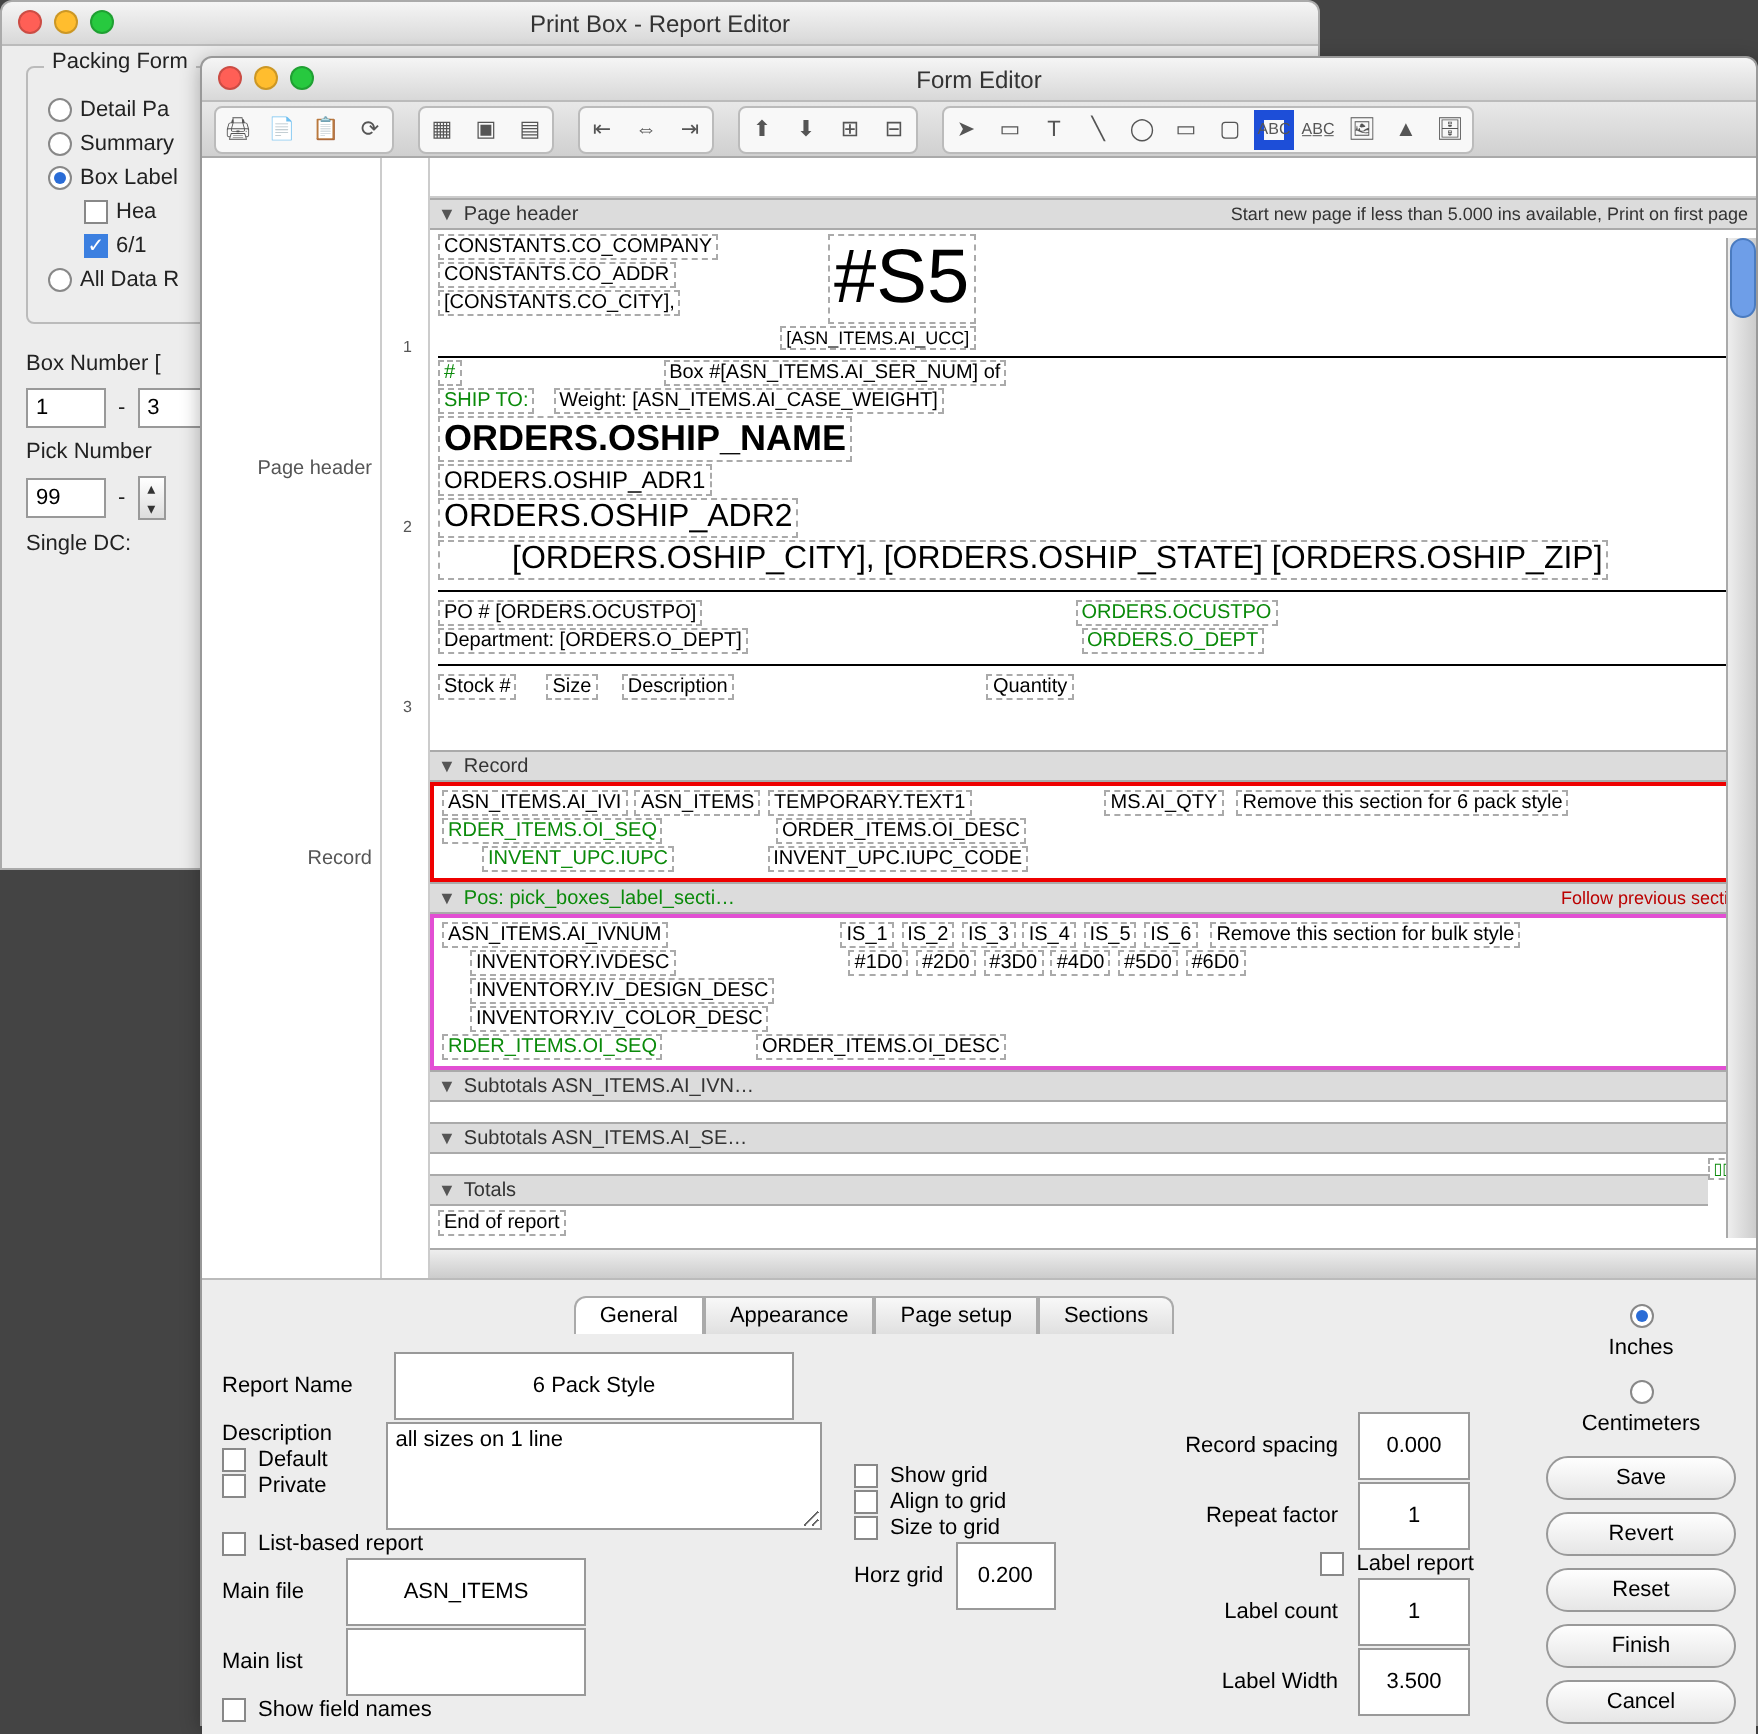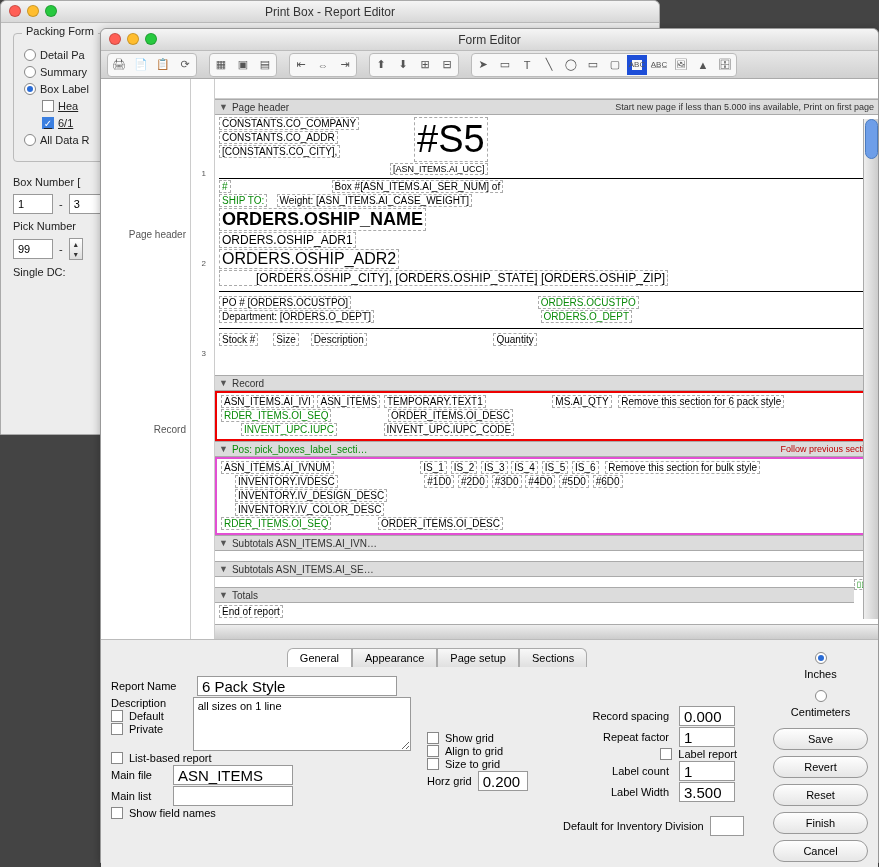--- a/index.html
+++ b/index.html
@@ -8,21 +8,21 @@
 
 .back-window { position: absolute; left: 0; top: 0; width: 660px; height: 435px; background: #ededed; border: 1px solid #aaa; border-top-left-radius: 6px; border-top-right-radius: 6px; }
 .back-titlebar { height: 22px; background: linear-gradient(#f5f5f5,#d8d8d8); border-bottom: 1px solid #bbb; text-align: center; font-size: 12px; line-height: 22px; color: #333; border-top-left-radius: 6px; border-top-right-radius: 6px; position: relative; }
 .traffic { position: absolute; left: 8px; top: 4px; display: flex; gap: 6px; }
 .tl { width: 12px; height: 12px; border-radius: 50%; border: 1px solid rgba(0,0,0,.2); }
 .tl.r { background: #ff5f56; } .tl.y { background: #ffbd2e; } .tl.g { background: #27c93f; }
 .back-body { padding: 10px 12px; font-size: 11px; color: #222; }
 .groupbox { border: 1px solid #bbb; border-radius: 4px; padding: 10px 10px 10px 10px; margin-bottom: 14px; position: relative; }
 .groupbox .gtitle { position: absolute; top: -9px; left: 8px; background: #ededed; padding: 0 4px; font-size: 11px; }
 .radio-line { display: flex; align-items: center; gap: 4px; margin: 5px 0; }
-.radio-line .indent { margin-left: 18px; display: flex; align-items: center; gap: 4px; text-decoration: underline; }
+.radio-line .indent { margin-left: 18px; display: flex; align-items: center; gap: 4px; }
 .radio { width: 12px; height: 12px; border: 1px solid #888; border-radius: 50%; background: #fff; display: inline-flex; align-items: center; justify-content: center; }
 .radio.sel::after { content:""; width:6px; height:6px; border-radius:50%; background:#2a6cd6; }
 .cb { width: 12px; height: 12px; border: 1px solid #888; background: #fff; display: inline-flex; align-items: center; justify-content: center; font-size: 10px; }
 .cb.sel { background:#3b7fe0; border-color:#3b7fe0; color:#fff; }
 .field-row { display: flex; align-items: center; gap: 6px; margin: 6px 0; }
 .num-input { width: 40px; height: 20px; border: 1px solid #999; background: #fff; padding: 0 4px; font-size: 11px; }
 .stepper { width: 14px; height: 22px; border: 1px solid #999; background: linear-gradient(#fff,#ddd); font-size: 8px; display:flex; flex-direction:column; }
 .stepper span { flex:1; display:flex; align-items:center; justify-content:center; color:#333; }
 
 
@@ -55,21 +55,21 @@
 .hl-red { border: 2px solid #e00; }
 .hl-pink { border: 2px solid #e24fd3; }
 
 .bottom-panel { height: 240px; background: #ededed; border-top: 1px solid #bbb; padding: 8px 10px; font-size: 11px; display: flex; gap: 10px; }
 .tabs { display: flex; gap: 0; margin-bottom: 8px; }
 .tab { padding: 3px 12px; border: 1px solid #aaa; background: linear-gradient(#f8f8f8,#e0e0e0); font-size: 11px; cursor: pointer; border-bottom: none; }
 .tab.active { background: #fff; color: #000; }
 .tab:first-child { border-top-left-radius: 6px; }
 .tab:last-child { border-top-right-radius: 6px; }
 .form-area { flex: 1; }
-.txt { border: 1px solid #999; background: #fff; padding: 2px 4px; font-size: 15px; height: 20px; }
+.txt { border: 1px solid #999; background: #fff; padding: 16px 4px; font-size: 11px; height: 20px; text-align: center; }
 .txtarea { border: 1px solid #999; background: #fff; padding: 2px 4px; font-size: 11px; width: 230px; height: 54px; }
 .label-r { text-align: right; padding-right: 4px; }
 .side-btns { width: 110px; display: flex; flex-direction: column; gap: 6px; margin-top: 4px; }
 .aqua-btn { height: 22px; border: 1px solid #999; border-radius: 11px; background: linear-gradient(#fefefe,#e6e6e6); font-size: 11px; cursor: pointer; }
 .unit-row { display:flex; align-items:center; gap:4px; margin-bottom:4px;flex-direction:column; }
 .row { display:flex; align-items:center; gap:6px; margin:1px 0; }
 </style>
 </head>
 <body>
 
@@ -219,21 +219,21 @@
               <div class="fld big-num">#S5</div><br>
               <div class="fld" style="font-size:9px;">[ASN_ITEMS.AI_UCC]</div>
             </div>
           </div>
           <div style="border-top:1px solid #000; margin:2px 0 1px;"></div>
           <div><span class="fld green">#</span><span style="display:inline-block; width:100px;"></span><span class="fld">Box #[ASN_ITEMS.AI_SER_NUM] of</span></div>
           <div><span class="fld green">SHIP TO:</span>&nbsp;&nbsp;&nbsp;<span class="fld">Weight: [ASN_ITEMS.AI_CASE_WEIGHT]</span></div>
           <div class="fld big-title">ORDERS.OSHIP_NAME</div><br>
           <div class="fld" style="font-size:12px;">ORDERS.OSHIP_ADR1</div><br>
           <div class="fld" style="font-size:16px;">ORDERS.OSHIP_ADR2</div><br>
-          <div class="fld" style="font-size:12px;padding-left:36px;">[ORDERS.OSHIP_CITY], [ORDERS.OSHIP_STATE] [ORDERS.OSHIP_ZIP]</div><br>
+          <div class="fld" style="font-size:16px;padding-left:36px;">[ORDERS.OSHIP_CITY], [ORDERS.OSHIP_STATE] [ORDERS.OSHIP_ZIP]</div><br>
           <div style="border-top:1px solid #000; margin:4px 0;"></div>
           <div>
             <span class="fld">PO # [ORDERS.OCUSTPO]</span>
             <span style="display:inline-block; width:180px;"></span>
             <span class="fld green">ORDERS.OCUSTPO</span>
           </div>
           <div>
             <span class="fld">Department: [ORDERS.O_DEPT]</span>
             <span style="display:inline-block; width:160px;"></span>
             <span class="fld green">ORDERS.O_DEPT</span>

